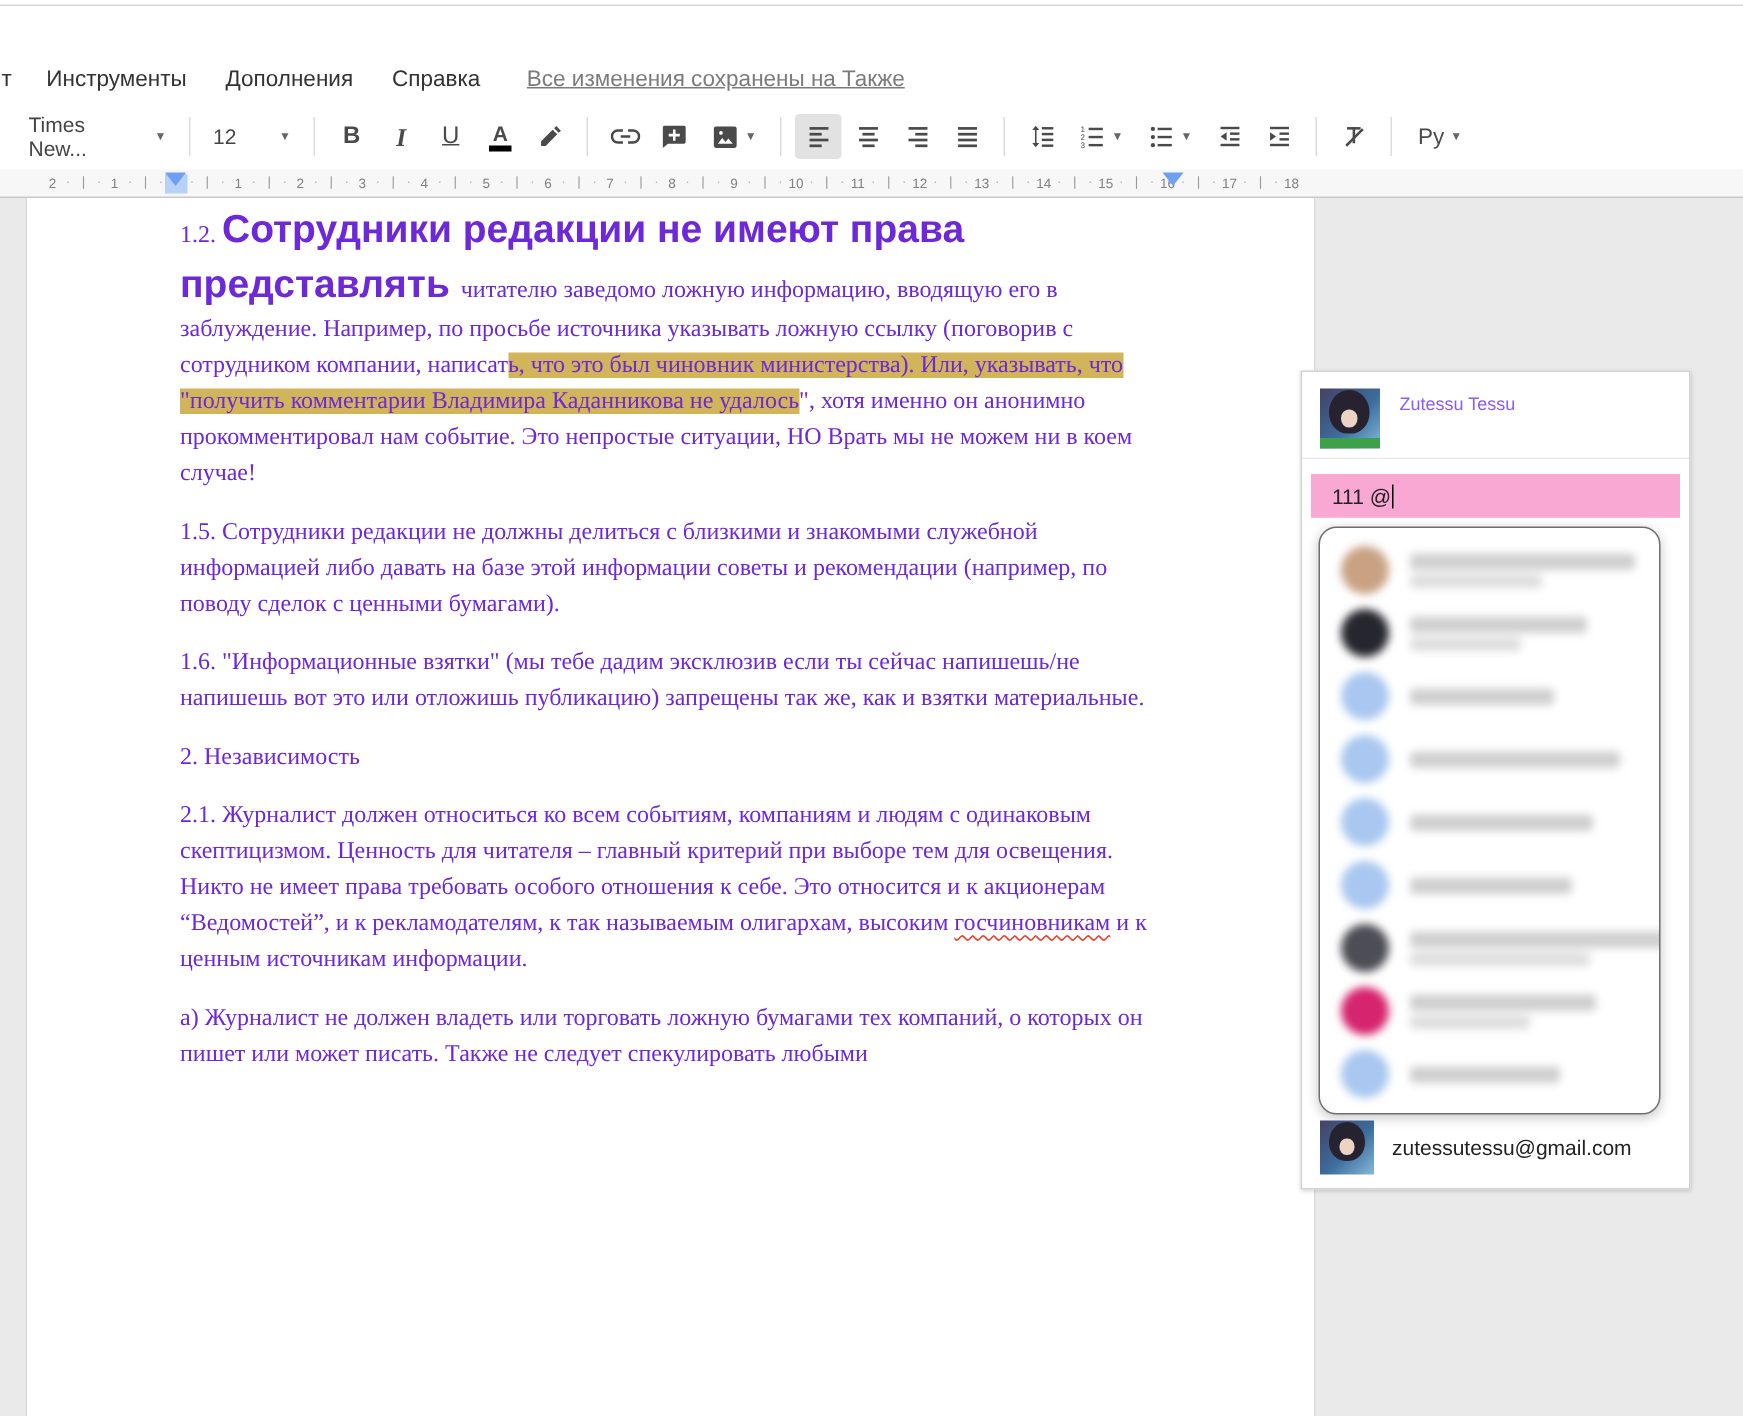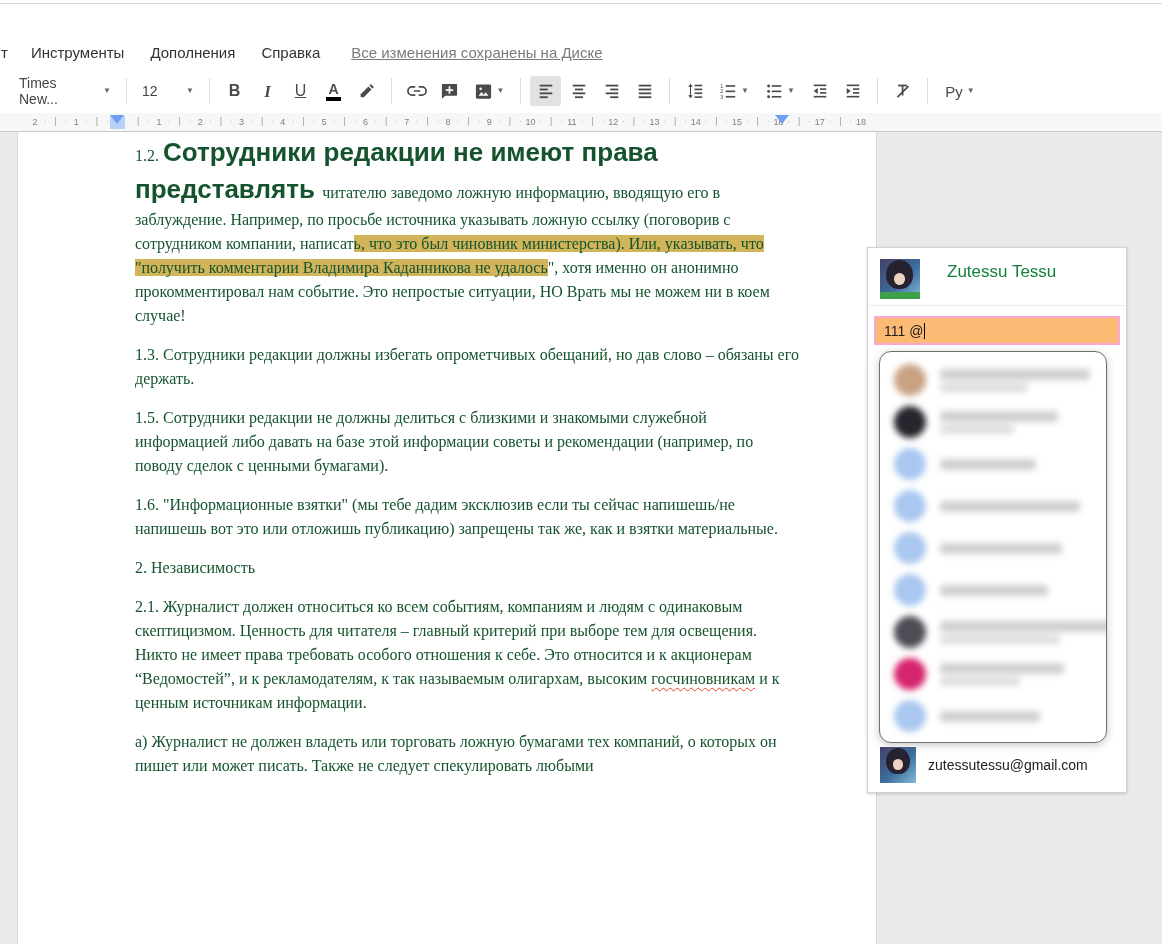--- a/index.html
+++ b/index.html
@@ -35,32 +35,32 @@
   .ruler-num{position:absolute;top:4px;transform:translateX(-50%);font-size:9px;color:#808080}
   .ruler-pipe{position:absolute;top:3px;transform:translateX(-50%);font-size:9px;color:#9a9a9a}
   .ruler-dot{position:absolute;top:3px;transform:translateX(-50%);font-size:9px;color:#b5b5b5}
   .indent-cell{position:absolute;left:110px;top:3px;width:15px;height:13px;background:#b7d1f8}
   .indent-marker{position:absolute;top:2px;width:0;height:0;border-left:7px solid transparent;border-right:7px solid transparent;border-top:9px solid var(--marker)}
   .indent-left{left:110px}
   .indent-right{left:775px}
   
   .canvas{position:absolute;top:132px;left:0;right:0;bottom:0;background:#eaeaea}
   .page{position:absolute;left:17px;top:0;width:860px;bottom:0;background:#fff;border-left:1px solid #d7d7d7;border-right:1px solid #d7d7d7;box-sizing:border-box}
-  .doc-content{position:absolute;left:117px;top:2px;width:666px;font-family:"Liberation Serif",serif;font-size:16px;line-height:24px;color:#14532d}
+  .doc-content{position:absolute;left:102px;top:2px;width:666px;font-family:"Liberation Serif",serif;font-size:16px;line-height:24px;color:#6d28d9}
   .doc-para{margin:0 0 15px 0}
   .seg-hnum{font-size:16px}
   .seg-heading{font-family:"Liberation Sans",sans-serif;font-weight:bold;font-size:26px;line-height:37px}
   .seg-highlight{background:var(--highlight)}
   .seg-misspell{text-decoration:underline wavy var(--misspell);text-decoration-thickness:1px;text-underline-offset:3px}
   
   .card-tab{position:absolute;left:884px;top:240px;width:14px;height:8px;background:#fff;border:1px solid #d2d2d2;border-bottom:none;box-sizing:border-box}
   .comment-card{position:absolute;left:884px;top:247px;width:260px;height:546px;background:#fff;border:1px solid #d2d2d2;box-shadow:0 1px 3px rgba(0,0,0,.18);box-sizing:border-box}
   .card-header{height:58px;border-bottom:1px solid #ececec;display:flex;align-items:flex-start;padding:11px 12px;box-sizing:border-box}
-  .author-name{margin-left:27px;margin-top:3px;font-size:17px;color:#15803d}
-  .comment-input{position:absolute;left:6px;top:68px;width:246px;height:29px;border:2px solid #f9a8d4;background:#fdba74;font-size:14px;color:#222;display:flex;align-items:center;padding-left:8px;box-sizing:border-box}
+  .author-name{margin-left:13px;margin-top:3px;font-size:12px;color:#8b5cf6}
+  .comment-input{position:absolute;left:6px;top:68px;width:246px;height:29px;border:6px solid #f9a8d4;background:#f9a8d4;font-size:14px;color:#222;display:flex;align-items:center;padding-left:8px;box-sizing:border-box}
   .cursor{width:1px;height:16px;background:#000;margin-left:1px}
   .mention-dropdown{position:absolute;left:11px;top:103px;width:228px;height:392px;background:#fff;border:1px solid #6f6f6f;border-radius:12px;box-shadow:0 2px 8px rgba(0,0,0,.22);padding:7px 0;box-sizing:border-box;overflow:hidden}
   .mention-row{height:42px;display:flex;align-items:center;padding:0 14px;filter:blur(3px)}
   .m-avatar{width:32px;height:32px;border-radius:50%;flex:none}
   .m-lines{margin-left:14px;flex:1}
   .m-bar{height:11px;border-radius:3px;background:#9f9f9f;opacity:.5;margin:3px 0}
   .m-bar.b2{height:9px;opacity:.35}
   .email-row{position:absolute;left:12px;bottom:9px;display:flex;align-items:center}
   .email-text{margin-left:12px;font-size:14px;color:#222}
   
@@ -74,21 +74,21 @@
 </head>
 <body>
 
 <div class="top-line"></div>
 
 <div class="menubar">
   <span class="menu-item">т</span>
   <span class="menu-item">Инструменты</span>
   <span class="menu-item">Дополнения</span>
   <span class="menu-item">Справка</span>
-  <span class="save-status">Все изменения сохранены на Диске</span>
+  <span class="save-status">Все изменения сохранены на Также</span>
 </div>
 
 <div class="toolbar">
   <div class="tb-btn tb-select font-select">
     <span>Times New...</span>
     <span class="dd-arrow">▼</span>
   </div>
   <div class="tb-sep"></div>
   <div class="tb-btn tb-select size-select">
     <span>12</span>
@@ -260,21 +260,20 @@
   <div class="indent-cell"></div>
   <span><span class="ruler-num" style="left: 35px;">2</span><span class="ruler-dot" style="left: 45.325px;">·</span><span class="ruler-pipe" style="left: 55.65px;">|</span><span class="ruler-dot" style="left: 65.975px;">·</span><span class="ruler-num" style="left: 76.3px;">1</span><span class="ruler-dot" style="left: 86.625px;">·</span><span class="ruler-pipe" style="left: 96.95px;">|</span><span class="ruler-dot" style="left: 107.275px;">·</span><span class="ruler-dot" style="left: 127.925px;">·</span><span class="ruler-pipe" style="left: 138.25px;">|</span><span class="ruler-dot" style="left: 148.575px;">·</span><span class="ruler-num" style="left: 158.9px;">1</span><span class="ruler-dot" style="left: 169.225px;">·</span><span class="ruler-pipe" style="left: 179.55px;">|</span><span class="ruler-dot" style="left: 189.875px;">·</span><span class="ruler-num" style="left: 200.2px;">2</span><span class="ruler-dot" style="left: 210.525px;">·</span><span class="ruler-pipe" style="left: 220.85px;">|</span><span class="ruler-dot" style="left: 231.175px;">·</span><span class="ruler-num" style="left: 241.5px;">3</span><span class="ruler-dot" style="left: 251.825px;">·</span><span class="ruler-pipe" style="left: 262.15px;">|</span><span class="ruler-dot" style="left: 272.475px;">·</span><span class="ruler-num" style="left: 282.8px;">4</span><span class="ruler-dot" style="left: 293.125px;">·</span><span class="ruler-pipe" style="left: 303.45px;">|</span><span class="ruler-dot" style="left: 313.775px;">·</span><span class="ruler-num" style="left: 324.1px;">5</span><span class="ruler-dot" style="left: 334.425px;">·</span><span class="ruler-pipe" style="left: 344.75px;">|</span><span class="ruler-dot" style="left: 355.075px;">·</span><span class="ruler-num" style="left: 365.4px;">6</span><span class="ruler-dot" style="left: 375.725px;">·</span><span class="ruler-pipe" style="left: 386.05px;">|</span><span class="ruler-dot" style="left: 396.375px;">·</span><span class="ruler-num" style="left: 406.7px;">7</span><span class="ruler-dot" style="left: 417.025px;">·</span><span class="ruler-pipe" style="left: 427.35px;">|</span><span class="ruler-dot" style="left: 437.675px;">·</span><span class="ruler-num" style="left: 448px;">8</span><span class="ruler-dot" style="left: 458.325px;">·</span><span class="ruler-pipe" style="left: 468.65px;">|</span><span class="ruler-dot" style="left: 478.975px;">·</span><span class="ruler-num" style="left: 489.3px;">9</span><span class="ruler-dot" style="left: 499.625px;">·</span><span class="ruler-pipe" style="left: 509.95px;">|</span><span class="ruler-dot" style="left: 520.275px;">·</span><span class="ruler-num" style="left: 530.6px;">10</span><span class="ruler-dot" style="left: 540.925px;">·</span><span class="ruler-pipe" style="left: 551.25px;">|</span><span class="ruler-dot" style="left: 561.575px;">·</span><span class="ruler-num" style="left: 571.9px;">11</span><span class="ruler-dot" style="left: 582.225px;">·</span><span class="ruler-pipe" style="left: 592.55px;">|</span><span class="ruler-dot" style="left: 602.875px;">·</span><span class="ruler-num" style="left: 613.2px;">12</span><span class="ruler-dot" style="left: 623.525px;">·</span><span class="ruler-pipe" style="left: 633.85px;">|</span><span class="ruler-dot" style="left: 644.175px;">·</span><span class="ruler-num" style="left: 654.5px;">13</span><span class="ruler-dot" style="left: 664.825px;">·</span><span class="ruler-pipe" style="left: 675.15px;">|</span><span class="ruler-dot" style="left: 685.475px;">·</span><span class="ruler-num" style="left: 695.8px;">14</span><span class="ruler-dot" style="left: 706.125px;">·</span><span class="ruler-pipe" style="left: 716.45px;">|</span><span class="ruler-dot" style="left: 726.775px;">·</span><span class="ruler-num" style="left: 737.1px;">15</span><span class="ruler-dot" style="left: 747.425px;">·</span><span class="ruler-pipe" style="left: 757.75px;">|</span><span class="ruler-dot" style="left: 768.075px;">·</span><span class="ruler-num" style="left: 778.4px;">16</span><span class="ruler-dot" style="left: 788.725px;">·</span><span class="ruler-pipe" style="left: 799.05px;">|</span><span class="ruler-dot" style="left: 809.375px;">·</span><span class="ruler-num" style="left: 819.7px;">17</span><span class="ruler-dot" style="left: 830.025px;">·</span><span class="ruler-pipe" style="left: 840.35px;">|</span><span class="ruler-dot" style="left: 850.675px;">·</span><span class="ruler-num" style="left: 861px;">18</span></span>
   <div class="indent-marker indent-left"></div>
   <div class="indent-marker indent-right"></div>
 </div>
 
 <div class="canvas">
   <div class="page">
     <div class="doc-content">
         <p class="doc-para"><span class="seg-hnum">1.2. </span><span class="seg-heading">Сотрудники редакции не имеют права представлять </span><span class="seg-plain">читателю заведомо ложную информацию, вводящую его в заблуждение. Например, по просьбе источника указывать ложную ссылку (поговорив с сотрудником компании, написат</span><span class="seg-highlight">ь, что это был чиновник министерства). Или, указывать, что "получить комментарии Владимира Каданникова не удалось</span><span class="seg-plain">", хотя именно он анонимно прокомментировал нам событие. Это непростые ситуации, НО Врать мы не можем ни в коем случае!</span></p>
-        <p class="doc-para"><span class="seg-plain">1.3. Сотрудники редакции должны избегать опрометчивых обещаний, но дав слово – обязаны его держать.</span></p>
         <p class="doc-para"><span class="seg-plain">1.5. Сотрудники редакции не должны делиться с близкими и знакомыми служебной информацией либо давать на базе этой информации советы и рекомендации (например, по поводу сделок с ценными бумагами).</span></p>
         <p class="doc-para"><span class="seg-plain">1.6. "Информационные взятки" (мы тебе дадим эксклюзив если ты сейчас напишешь/не напишешь вот это или отложишь публикацию) запрещены так же, как и взятки материальные.</span></p>
         <p class="doc-para"><span class="seg-plain">2. Независимость</span></p>
         <p class="doc-para"><span class="seg-plain">2.1. Журналист должен относиться ко всем событиям, компаниям и людям с одинаковым скептицизмом. Ценность для читателя – главный критерий при выборе тем для освещения. Никто не имеет права требовать особого отношения к себе. Это относится и к акционерам “Ведомостей”, и к рекламодателям, к так называемым олигархам, высоким </span><span class="seg-misspell">госчиновникам</span><span class="seg-plain"> и к ценным источникам информации.</span></p>
         <p class="doc-para"><span class="seg-plain">а) Журналист не должен владеть или торговать ложную бумагами тех компаний, о которых он пишет или может писать. Также не следует спекулировать любыми</span></p>
       </div>
   </div>
 
   <div class="card-tab"></div>
   <div class="comment-card" style="left:867px;top:115px">

